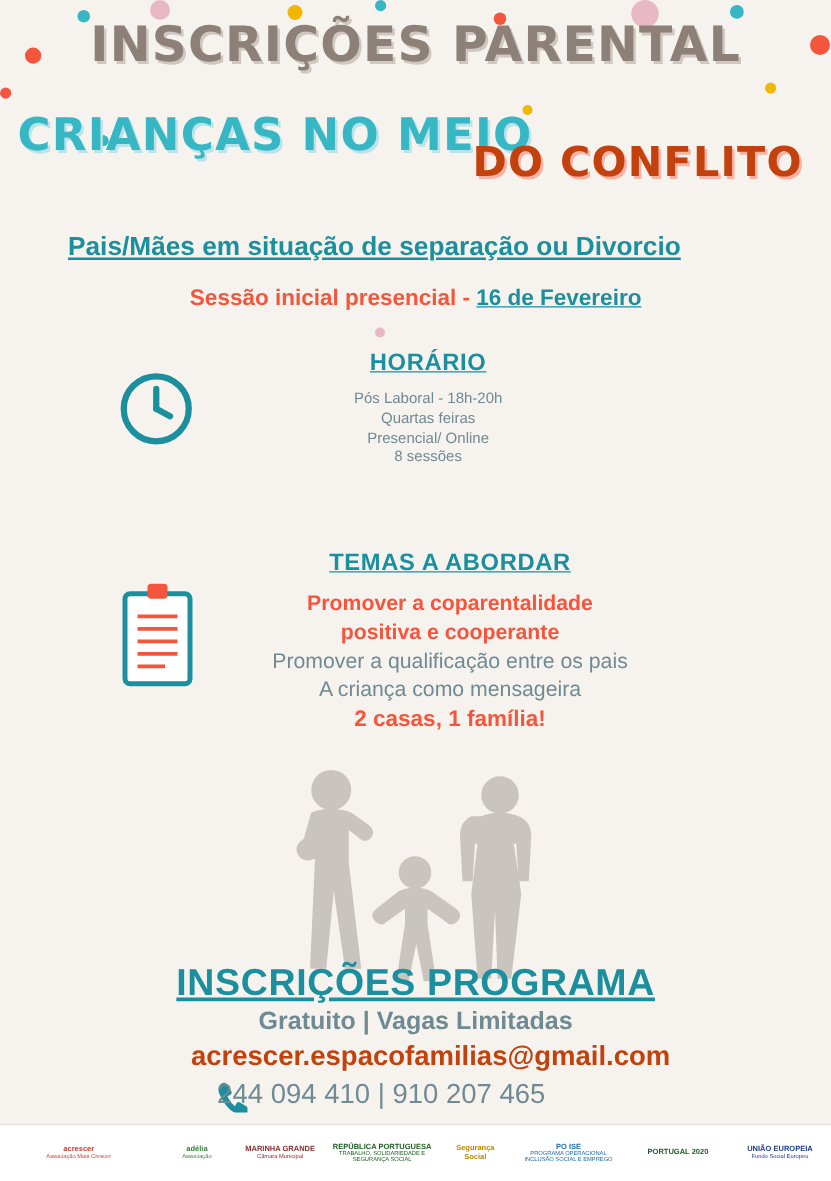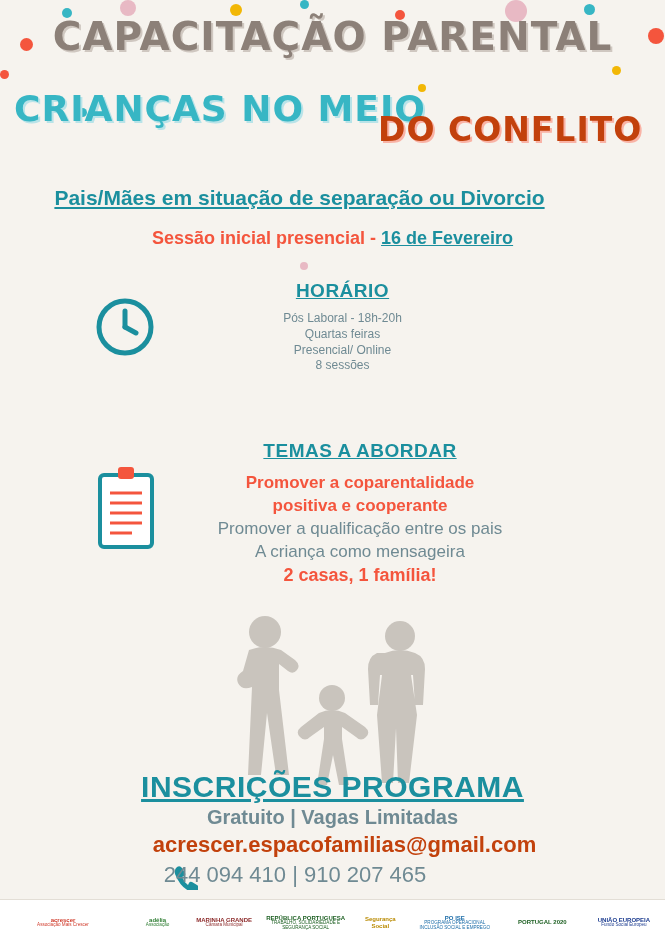--- a/index.html
+++ b/index.html
@@ -78,21 +78,21 @@
   }
   .gratuito{
     position:absolute;top:806px;left:0;width:665px;text-align:center;
     font-size:20px;color:#6f8a93;font-weight:bold;
   }
   .email{
     position:absolute;top:832px;left:12px;width:665px;text-align:center;
     font-size:22px;font-weight:bold;color:#c2410c;
   }
   .phones{
-    position:absolute;top:862px;left:8px;width:574px;text-align:center;
+    position:absolute;top:862px;left:18px;width:574px;text-align:center;
     font-size:22px;color:#6f8a93;
   }
   .phone-icon{position:absolute;left:172px;top:864px;width:26px;height:26px;}
 
   
   .footer{
     position:absolute;left:0;bottom:0;width:665px;height:46px;
     background:#ffffff;border-top:1px solid #e3ded6;
     display:flex;align-items:center;justify-content:space-between;
     padding:0 4px;box-sizing:border-box;
@@ -117,21 +117,21 @@
   <div class="dot" style="left:300px;top:0px;width:9px;height:9px;background:#37b6c4;"></div>
   <div class="dot" style="left:395px;top:10px;width:10px;height:10px;background:#f4553d;"></div>
   <div class="dot" style="left:505px;top:0px;width:22px;height:22px;background:#e8b9c4;"></div>
   <div class="dot" style="left:584px;top:4px;width:11px;height:11px;background:#37b6c4;"></div>
   <div class="dot" style="left:648px;top:28px;width:16px;height:16px;background:#f4553d;"></div>
   <div class="dot" style="left:612px;top:66px;width:9px;height:9px;background:#f2b705;"></div>
   <div class="dot" style="left:78px;top:108px;width:9px;height:9px;background:#37b6c4;"></div>
   <div class="dot" style="left:418px;top:84px;width:8px;height:8px;background:#f2b705;"></div>
   <div class="dot" style="left:300px;top:262px;width:8px;height:8px;background:#e8b9c4;"></div>
 
-  <div class="title1">CAPACITAÇÃO PARENTAL</div>
+  <div class="title1">INSCRIÇÕES PARENTAL</div>
   <div class="title2">CRIANÇAS NO MEIO</div>
   <div class="title3">DO CONFLITO</div>
 
   <div class="subtitle">Pais/Mães em situação de separação ou Divorcio</div>
 
   <div class="sessionline">
     <span>Sessão inicial presencial -</span>
     <span class="date">16 de Fevereiro</span>
   </div>
 

